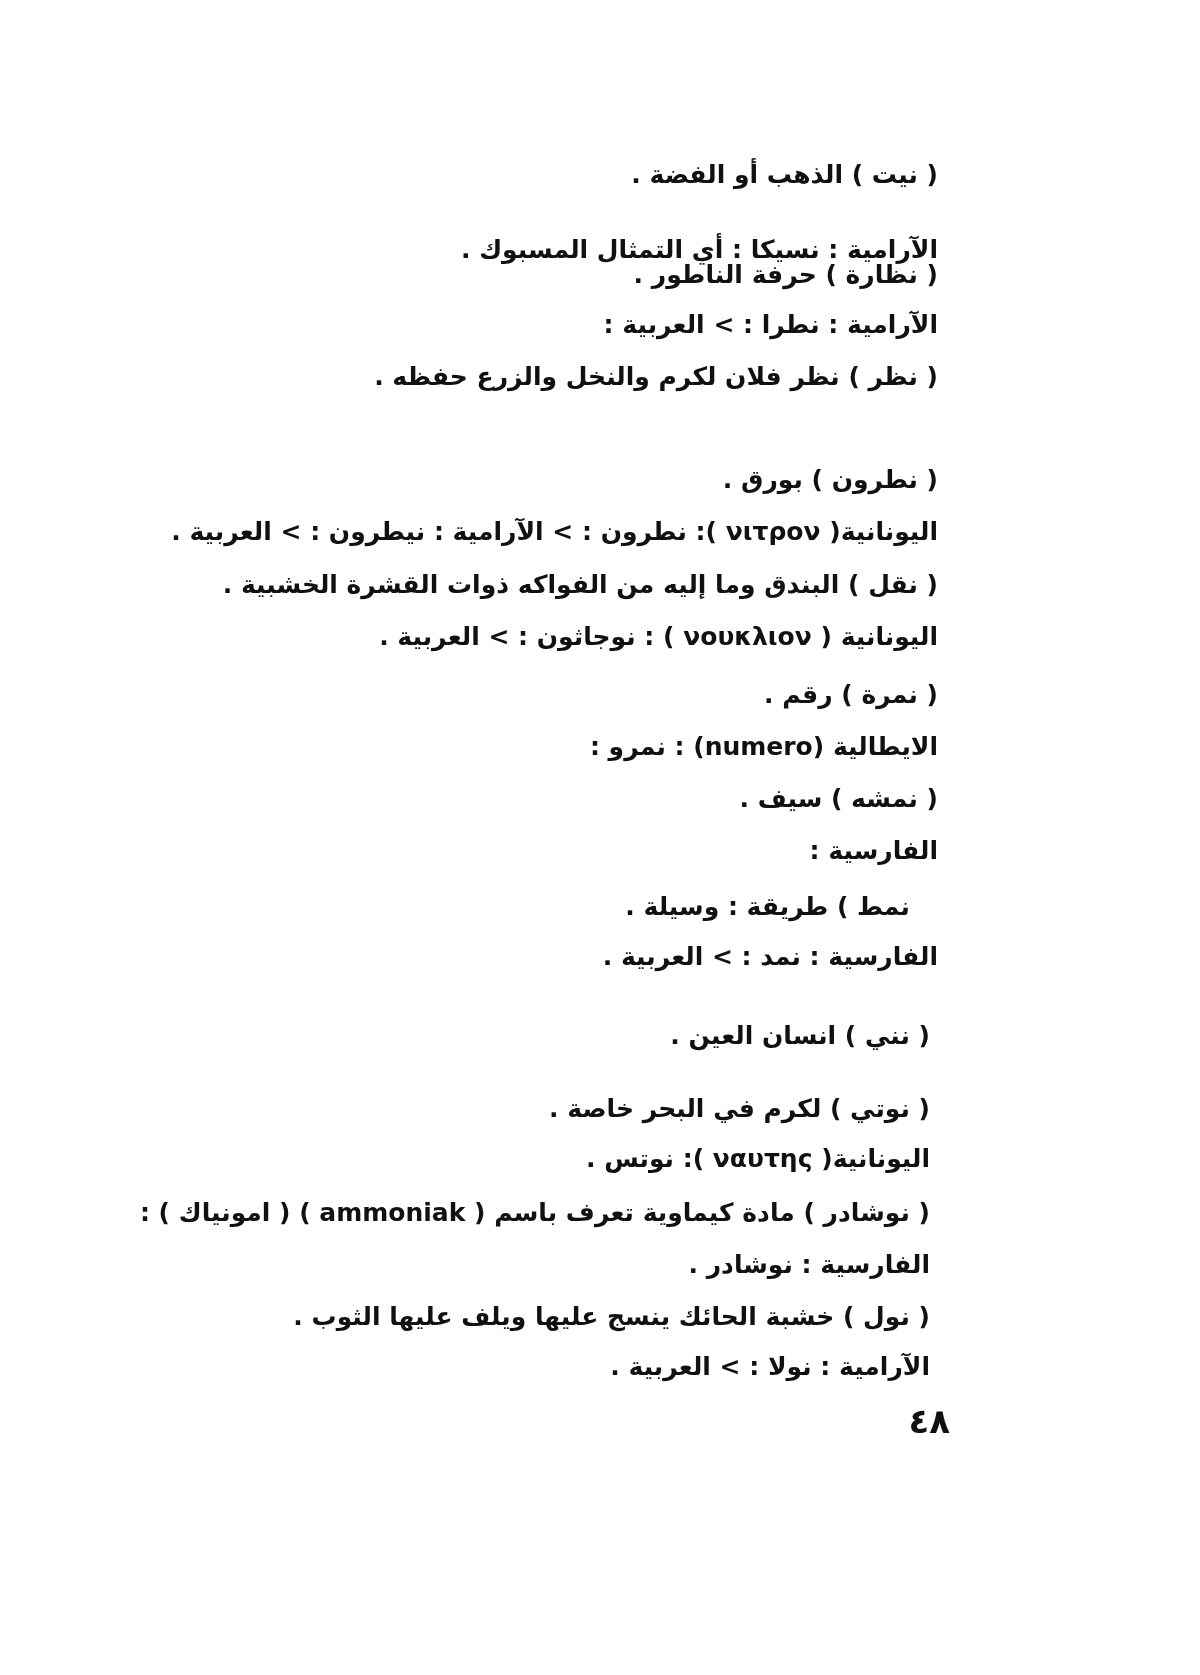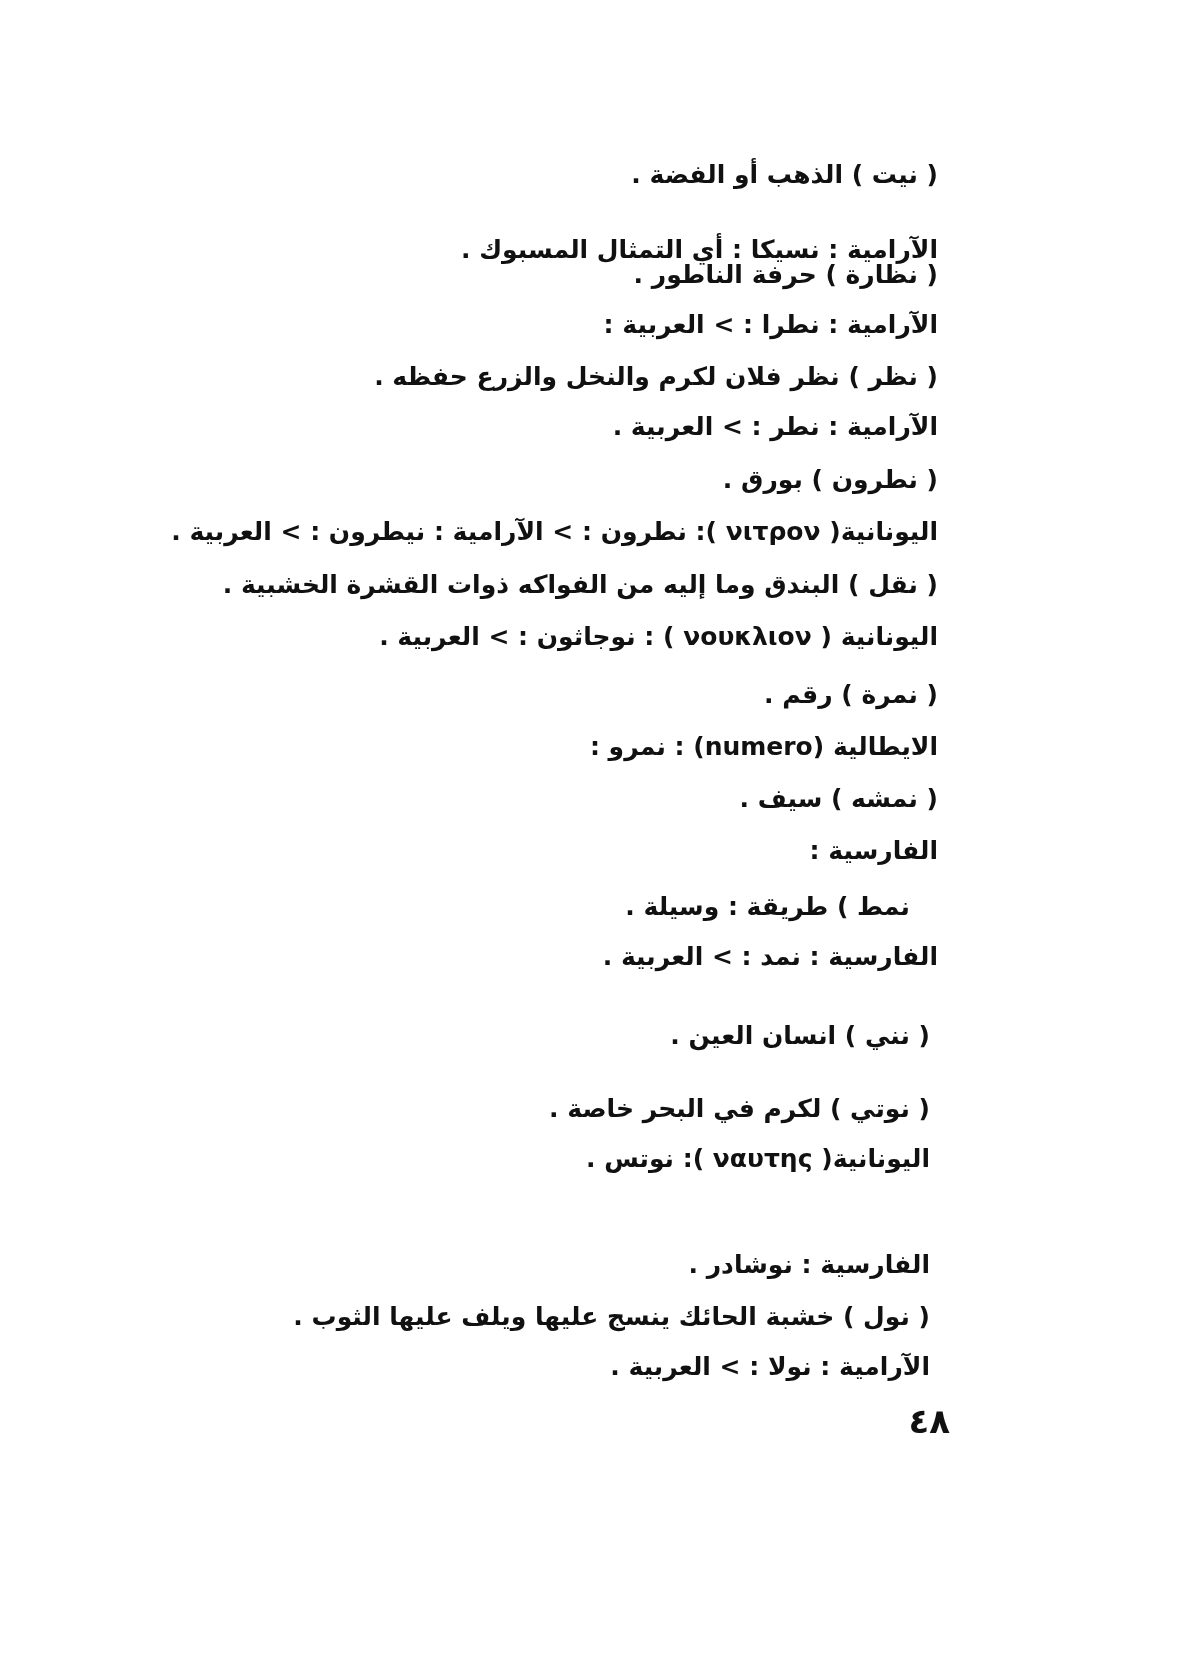--- a/index.html
+++ b/index.html
@@ -42,32 +42,32 @@
   </style>
 </head>
 <body>
 
 <div class="page">
   <div class="line" style="right:262px;top:158px;">( نيت ) الذهب أو الفضة .</div>
   <div class="line" style="right:262px;top:208px;margin-top:25px;">الآرامية : نسيكا : أي التمثال المسبوك .</div>
   <div class="line" style="right:262px;top:258px;">( نظارة ) حرفة الناطور .</div>
   <div class="line" style="right:262px;top:308px;">الآرامية : نطرا : &gt; العربية :</div>
   <div class="line" style="right:262px;top:360px;">( نظر ) نظر فلان لكرم والنخل والزرع حفظه .</div>
-  <div class="line" style="right:262px;top:410px;">الآرامية : نطر : &gt; العربية .</div>
   <div class="line" style="right:262px;top:463px;">( نطرون ) بورق .</div>
   <div class="line" style="right:262px;top:515px;">اليونانية( νιτρον ): نطرون : &gt; الآرامية : نيطرون : &gt; العربية .</div>
   <div class="line" style="right:262px;top:568px;">( نقل ) البندق وما إليه من الفواكه ذوات القشرة الخشبية .</div>
   <div class="line" style="right:262px;top:620px;">اليونانية ( νουκλιον ) : نوجاثون : &gt; العربية .</div>
   <div class="line" style="right:262px;top:678px;">( نمرة ) رقم .</div>
   <div class="line" style="right:262px;top:730px;">الايطالية (numero) : نمرو :</div>
   <div class="line" style="right:262px;top:782px;">( نمشه ) سيف .</div>
   <div class="line" style="right:262px;top:834px;">الفارسية :</div>
   <div class="line" style="right:290px;top:890px;">نمط ) طريقة : وسيلة .</div>
   <div class="line" style="right:262px;top:940px;">الفارسية : نمد : &gt; العربية .</div>
   <div class="line" style="right:270px;top:992px;margin-top:27px;">( نني ) انسان العين .</div>
   <div class="line" style="right:270px;top:1092px;">( نوتي ) لكرم في البحر خاصة .</div>
   <div class="line" style="right:270px;top:1142px;">اليونانية( ναυτης ): نوتس .</div>
+  <div class="line" style="right:270px;top:1196px;">( نوشادر ) مادة كيماوية تعرف باسم ( ammoniak ) ( امونياك ) :</div>
   <div class="line" style="right:270px;top:1248px;">الفارسية : نوشادر .</div>
   <div class="line" style="right:270px;top:1300px;">( نول ) خشبة الحائك ينسج عليها ويلف عليها الثوب .</div>
   <div class="line" style="right:270px;top:1350px;">الآرامية : نولا : &gt; العربية .</div>
 
   <div class="page-number" style="right:250px;top:1400px;margin-left:8px;">٤٨</div>
 </div>
 
 </body></html>

